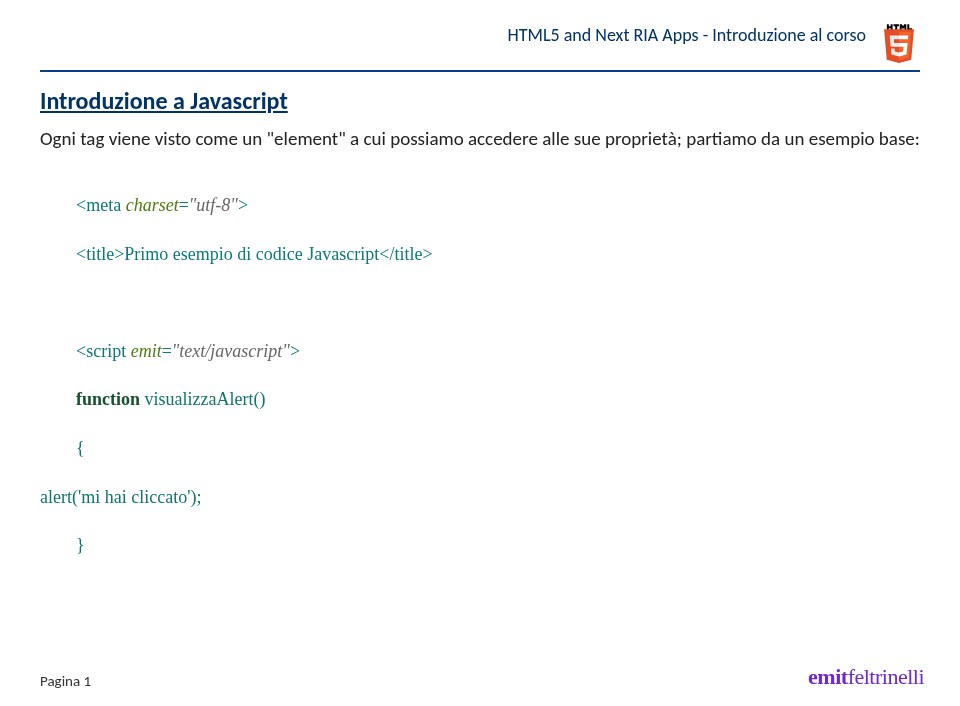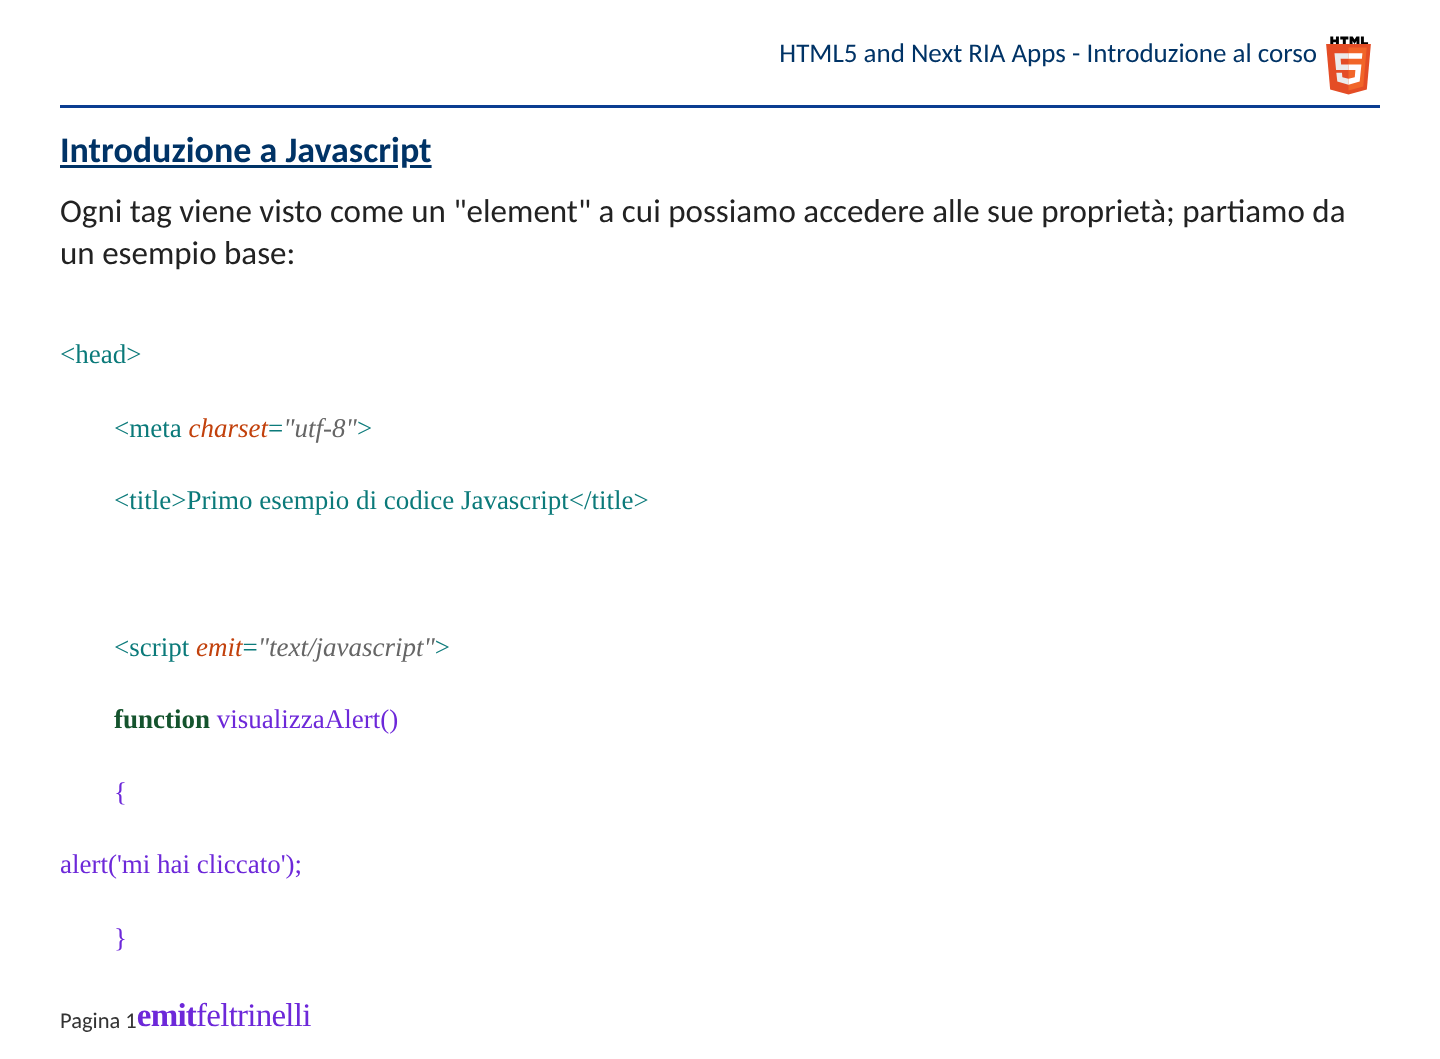--- a/index.html
+++ b/index.html
@@ -9,21 +9,21 @@
     background: #ffffff;
     font-family: Calibri, 'Segoe UI', Tahoma, sans-serif;
     position: relative;
     overflow: hidden;
   }
   .page { padding: 18px 40px 0 40px; }
   .header-row {
     display: flex;
     justify-content: flex-end;
     align-items: flex-start;
-    gap: 0;
+    gap: 12px;
     margin-bottom: 4px;
     text-align: center;
   }
   .course-title {
     color: #003366;
     font-size: 18px;
     font-weight: 400;
     margin-top: 6px;
   }
   .html5-badge { width: 42px; height: 48px; flex-shrink: 0; }
@@ -32,39 +32,40 @@
     border-top: 2px solid #0a3d91;
     margin: 2px 0 14px 0;
   }
   .section-title {
     color: #003366;
     font-size: 24px;
     font-weight: bold;
     margin-bottom: 12px;
     text-decoration: underline;
   }
-  .intro-text { font-size: 22px; color: #222; line-height: 1.25; margin-bottom: 18px; }
+  .intro-text { font-size: 19px; color: #222; line-height: 1.25; margin-bottom: 18px; }
   .code {
     font-family: 'Comic Sans MS', 'Segoe Script', cursive;
     font-size: 18px;
     line-height: 1.35;
     white-space: pre;
     color: #555;
   }
   .teal { color: #0b7a7a; }
   .teal-b { color: #14532d; font-weight: bold; }
-  .red-i { color: #c2410c; font-style: italic; text-align: right; }
-  .brown { color: #6d28d9; }
+  .red-i { color: #4d7c0f; font-style: italic; text-align: right; }
+  .brown { color: #0f766e; }
   .gray-i { color: #666; font-style: italic; }
   .ind1 { margin-left: 36px; }
   .ind3 { }
   .footer {
     position: absolute;
-    bottom: 16px; left: 40px; right: 47px;
+    bottom: 16px; left: 40px; right: 36px;
     display: flex;
+    justify-content: space-between;
     align-items: flex-end;
     font-size: 15px;
     color: #333;
   }
   .footer-logo {
     font-family: Georgia, 'Times New Roman', serif;
     font-size: 22px;
     color: #6d28d9;
     letter-spacing: -0.5px;
   }
@@ -85,21 +86,20 @@
     </svg>
   </div>
 
   <hr class="divider">
 
   <div class="section-title">Introduzione a Javascript</div>
 
   <div class="intro-text">Ogni tag viene visto come un "element" a cui possiamo accedere alle sue proprietà; partiamo da un esempio base:</div>
 
   <div class="code">
-<div><span class="teal">&lt;head&gt;</span></div>
 <div class="ind1"><span class="teal">&lt;meta </span><span class="red-i">charset</span><span class="teal">=</span><span class="gray-i">"utf-8"</span><span class="teal">&gt;</span></div>
 <div class="ind1"><span class="teal">&lt;title&gt;Primo esempio di codice Javascript&lt;/title&gt;</span></div>
 <div>&nbsp;</div>
 <div class="ind1"><span class="teal">&lt;script </span><span class="red-i">emit</span><span class="teal">=</span><span class="gray-i">"text/javascript"</span><span class="teal">&gt;</span></div>
 <div class="ind1"><span class="teal-b">function</span><span class="brown"> visualizzaAlert()</span></div>
 <div class="ind1"><span class="brown">{</span></div>
 <div class="ind3"><span class="brown">alert('mi hai cliccato');</span></div>
 <div class="ind1"><span class="brown">}</span></div>
 
 

